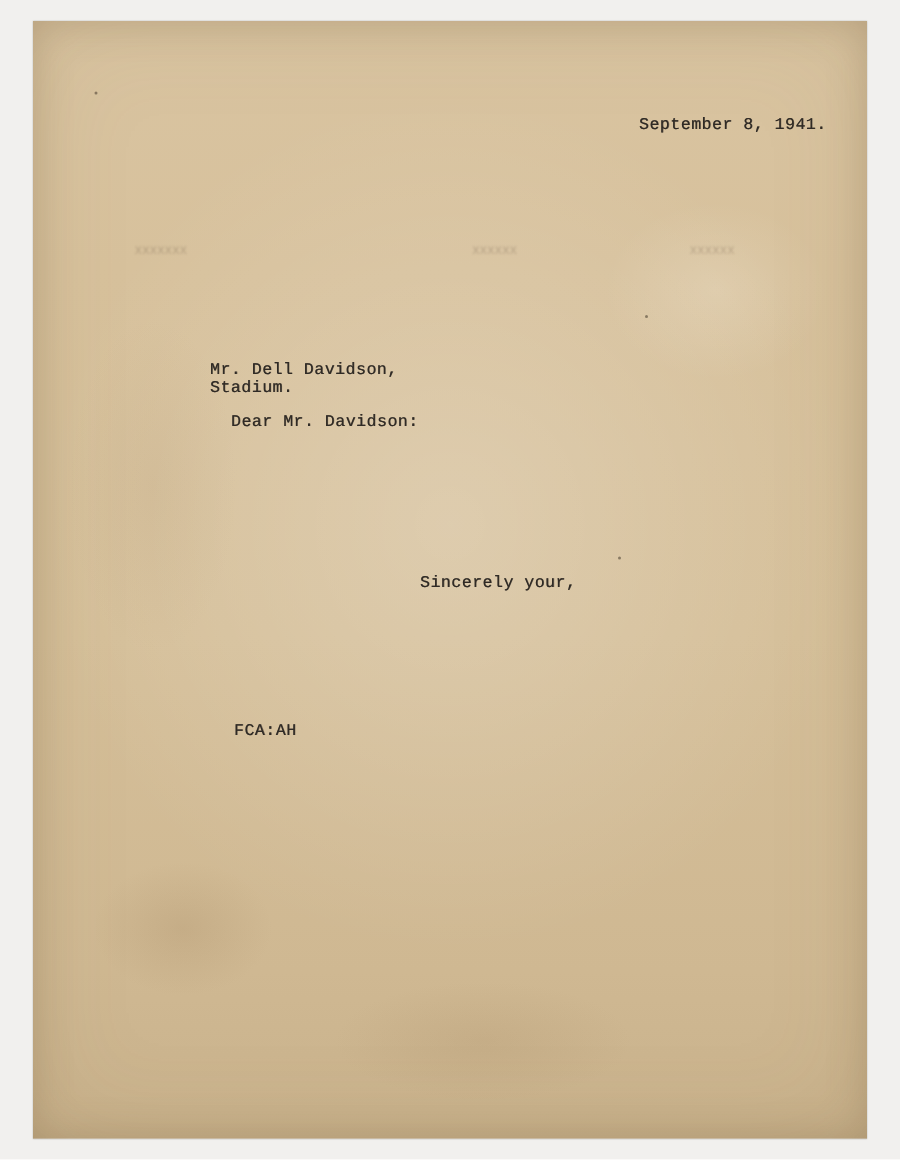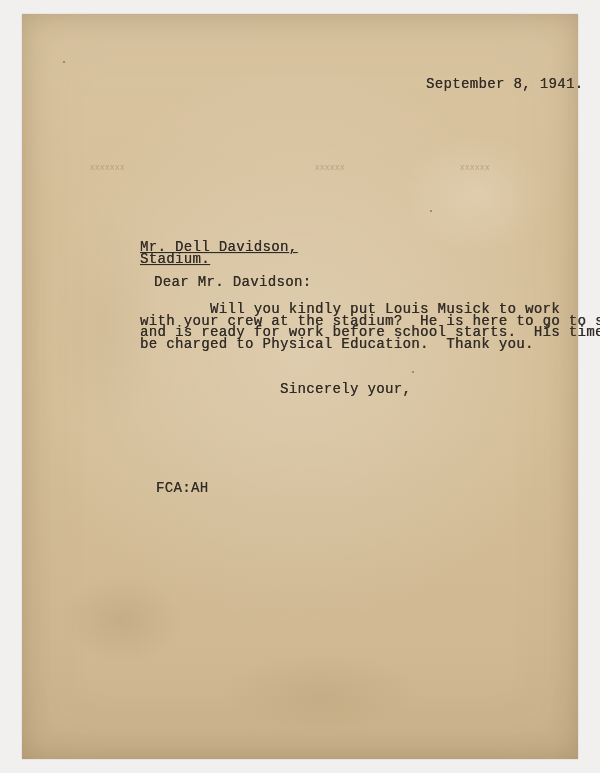--- a/index.html
+++ b/index.html
@@ -68,29 +68,29 @@
   }
   #s1 { left: 408px; top: 196px; width: 2px; height: 2px; }
   #s2 { left: 390px; top: 357px; width: 2px; height: 2px; }
   #s3 { left: 41px;  top: 47px;  width: 2px; height: 2px; }
 
   
   .typed {
     position: absolute;
     color: #2f2a25;
     font-family: "Liberation Mono", monospace;
-    font-size: 14px;
+    font-size: 11px;
     line-height: 11.6px;
     letter-spacing: 0.35px;
     white-space: pre;
     text-shadow: 0.35px 0 0 rgba(47,42,37,0.55), 0 0.3px 0 rgba(47,42,37,0.35);
   }
 
   #date        { left: 404px; top: 65px; }
-  #addressee   { left: 118px; top: 228px; text-decoration: underline; }
+  #addressee   { left: 118px; top: 228px; }
   #salutation  { left: 132px; top: 263px; }
   #body        { left: 118px; top: 290px; }
   #closing     { left: 258px; top: 370px; }
   #signature   { left: 258px; top: 457px; }
   #initials    { left: 118px; top: 469px; margin-left: 16px; }
 </style>
 </head>
 <body>
 
 <div id="page">
@@ -106,22 +106,18 @@
     <div class="ghost" id="g3">XXXXXX</div>
 
     <div class="speck" id="s1"></div>
     <div class="speck" id="s2"></div>
     <div class="speck" id="s3"></div>
 
     <div class="typed" id="date">September 8, 1941.</div>
     <div class="typed" id="addressee">Mr. Dell Davidson,
 Stadium.</div>
     <div class="typed" id="salutation">Dear Mr. Davidson:</div>
-    <div class="typed" id="body">        Will you kindly put Louis Musick to work
-with your crew at the stadium?  He is here to go to school,
-and is ready for work before school starts.  His time is to
-be charged to Physical Education.  Thank you.</div>
     <div class="typed" id="closing">Sincerely your,</div>
     <div class="typed" id="initials">FCA:AH</div>
 
     <div id="edge-shade"></div>
   </div>
 </div>
 
 </body></html>

